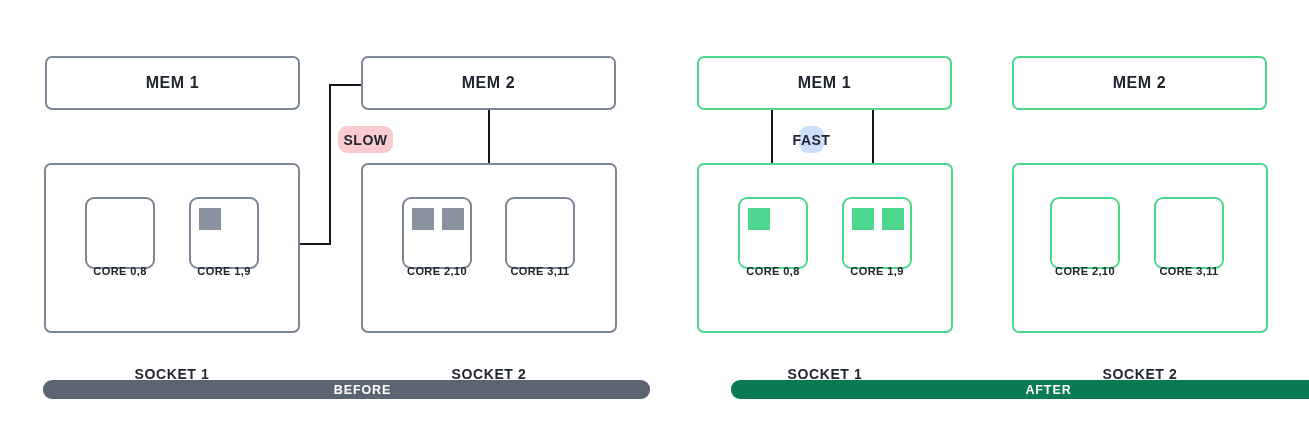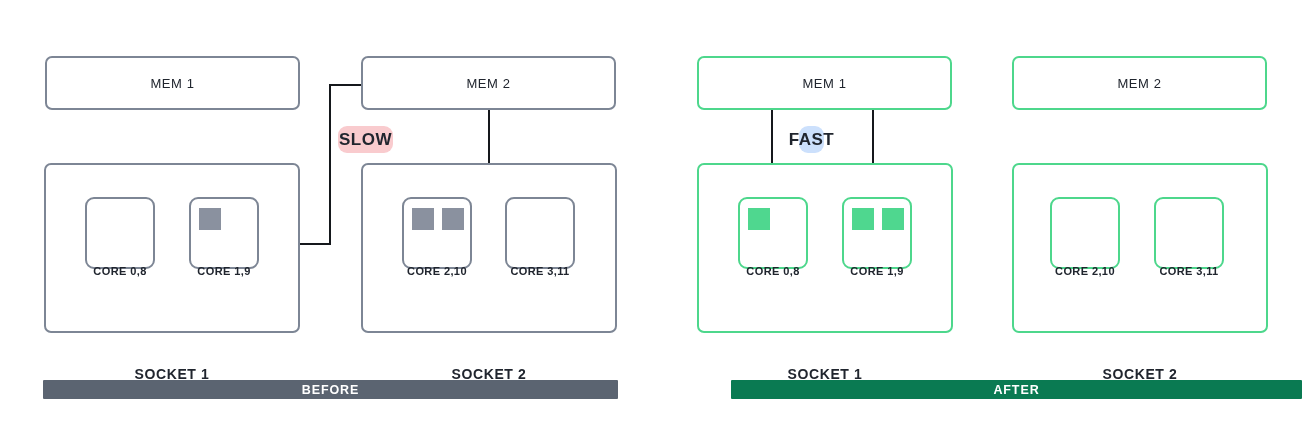--- a/index.html
+++ b/index.html
@@ -28,38 +28,38 @@
   .theme-gray .chip{background:#8a919f;}
   .theme-green .chip{background:#4fd78f;}
   .label{
     position:absolute;
     font-weight:bold;
     text-align:center;
     letter-spacing:0.4px;
     color:#20252e;
     white-space:nowrap;
   }
-  .mem-label{position:static;font-weight:normal;font-size:13px;letter-spacing:0.6px;}
+  .mem-label{position:static;font-weight:bold;font-size:16px;letter-spacing:0.6px;}
   .core-label{font-size:11px;top:265px;width:140px;}
   .socket-label{font-size:14px;top:342px;width:160px;letter-spacing:0.6px;margin-top:24px;}
   .line{position:absolute;background:#15181c;}
   .badge{
     position:absolute;top:126px;height:27px;
     border-radius:9px;
     display:flex;align-items:center;justify-content:center;
-    font-weight:bold;font-size:17px;letter-spacing:0.5px;
+    font-weight:bold;font-size:14px;letter-spacing:0.5px;
     color:#20252e;box-sizing:border-box;
   }
   .badge-slow{background:#f9cbce;}
   .badge-fast{background:#cce0fc;}
   .banner{
     position:absolute;top:380px;height:19px;
-    border-radius:1px;
+    border-radius:9px;
     display:flex;align-items:center;justify-content:center;
-    color:#ffffff;font-weight:bold;font-size:12.5px;letter-spacing:0.9px;
+    color:#ffffff;font-weight:bold;font-size:12.5px;letter-spacing:0.9px;padding-left:32px;
   }
   .theme-gray .banner{background:#5b6471;}
   .theme-green .banner{background:#0a7a52;margin-left:34px;}
 </style>
 </head>
 <body>
 
 <div class="stage">
 
   <div class="panel theme-gray">

